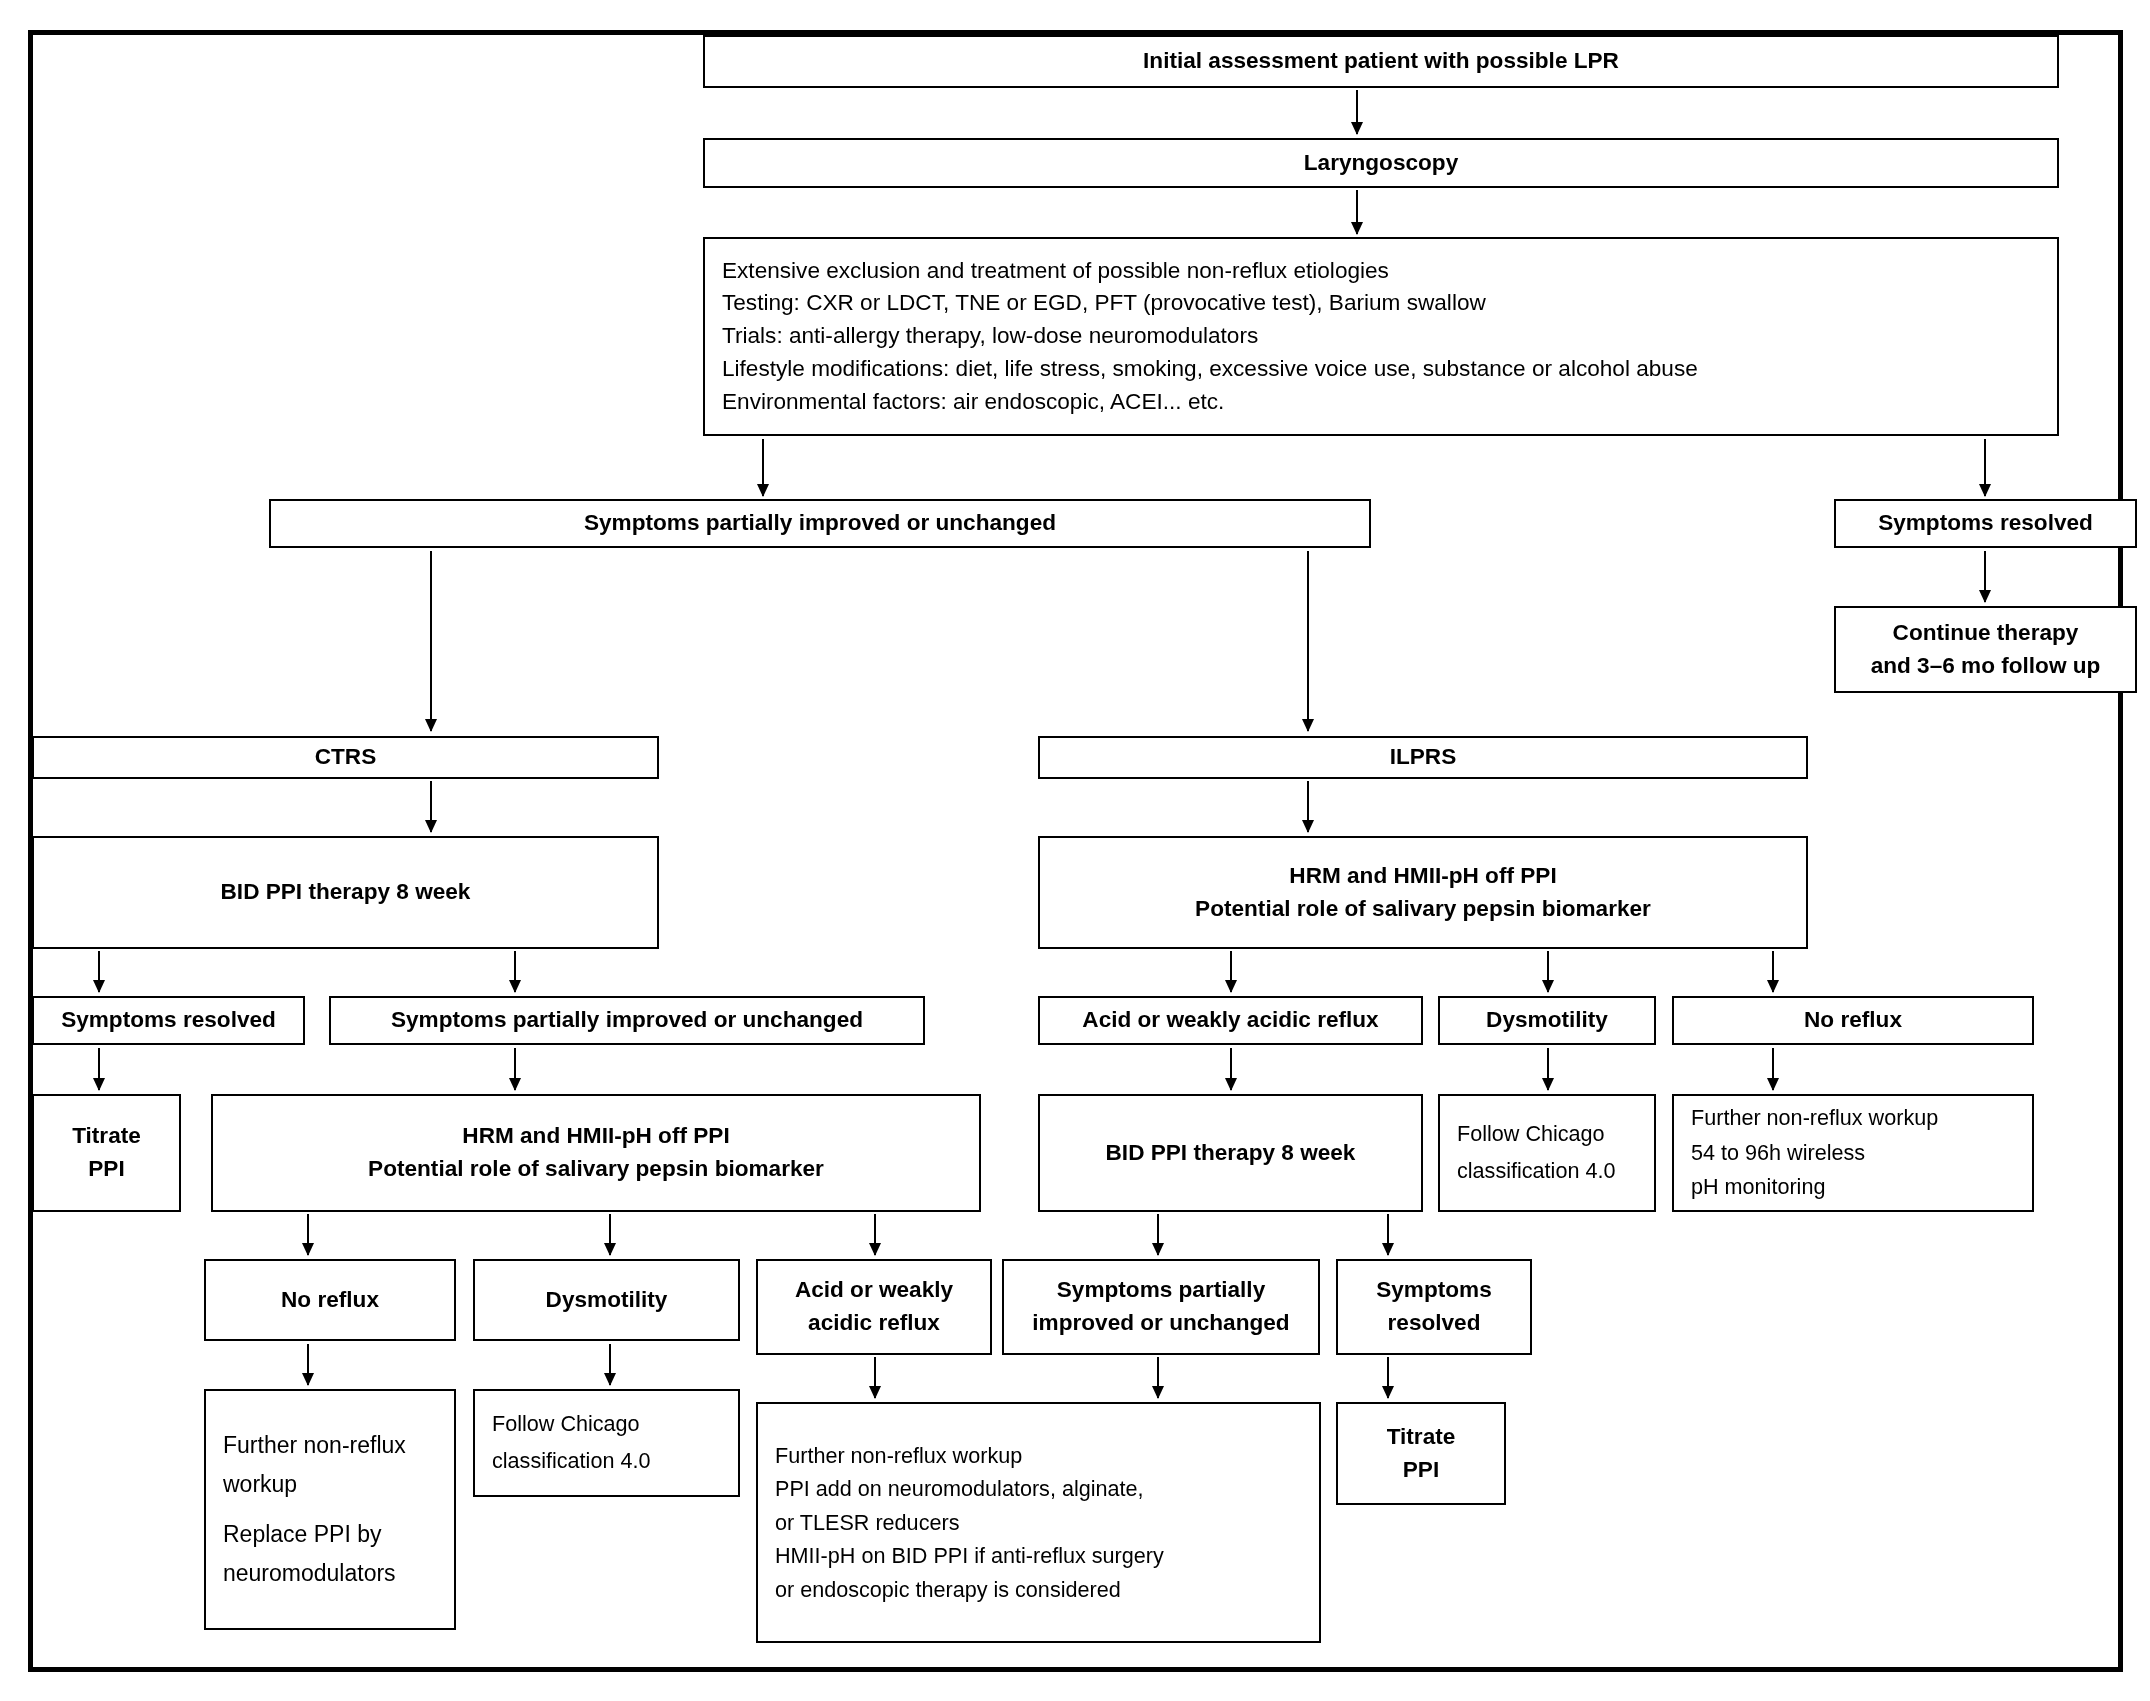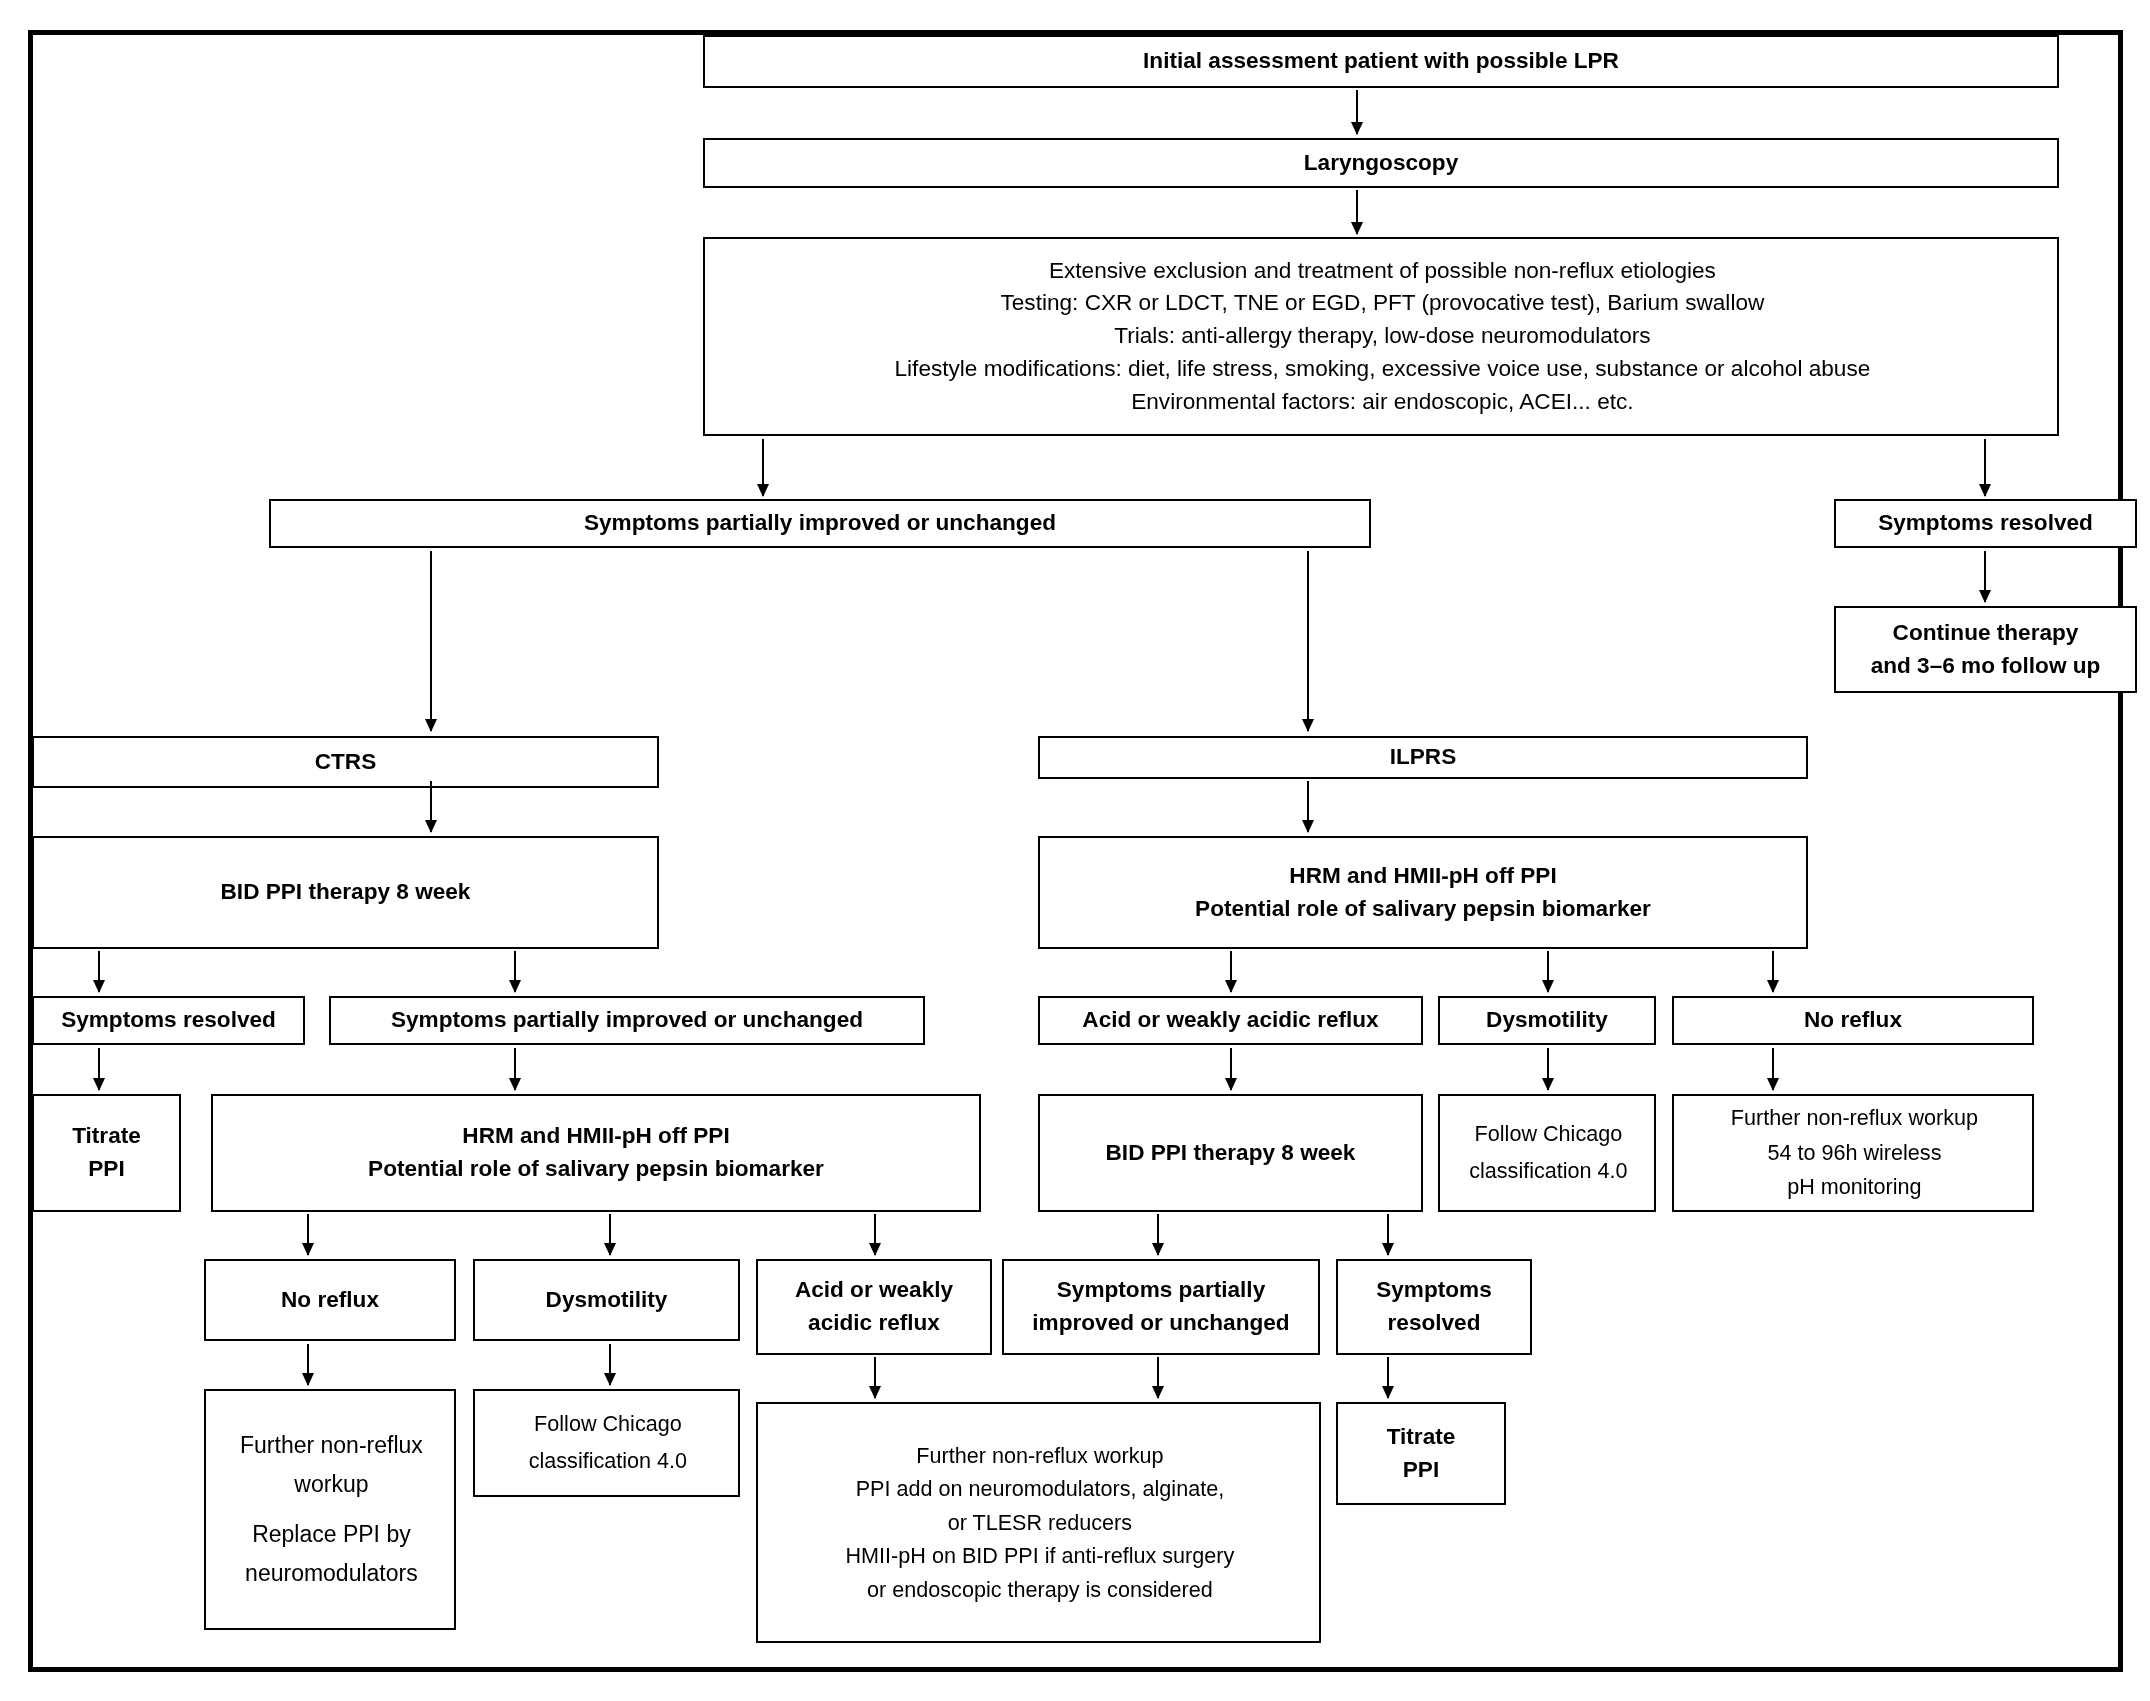--- a/index.html
+++ b/index.html
@@ -30,21 +30,21 @@
     border:2.6px solid #000;
     background:#fff;
     display:flex;
     flex-direction:column;
     justify-content:center;
     font-size:22.6px;
     line-height:1.45;
     color:#000;
   }
   .bx.center{align-items:center;text-align:center;font-weight:bold;}
-  .bx.left{align-items:center;text-align:left;padding-left:10px;padding-right:7.2px;}
+  .bx.left{align-items:flex-start;text-align:left;padding-left:17px;padding-right:7.2px;}
   .bx .ln{display:block;white-space:nowrap;}
 
   
   .arr{
     position:absolute;
     width:0;
     border-left:2.1px solid #000;
   }
   .arr::after{
     content:"";
@@ -98,21 +98,21 @@
   <div class="arr" style="left:1984px;top:551px;height:51px;"></div>
 
   <div class="bx center" style="left:1834px;top:606px;width:303px;height:87px;">
     <span class="ln">Continue therapy</span>
     <span class="ln">and 3–6 mo follow up</span>
   </div>
 
   <div class="arr" style="left:430px;top:551px;height:180px;"></div>
   <div class="arr" style="left:1307px;top:551px;height:180px;"></div>
 
-  <div class="bx center" style="left:32px;top:736px;width:627px;height:52px;">
+  <div class="bx center" style="left:32px;top:736px;width:627px;height:43px;">
     <span class="ln">CTRS</span>
   </div>
 
   <div class="arr" style="left:430px;top:781px;height:51px;"></div>
 
   <div class="bx center" style="left:32px;top:836px;width:627px;height:113px;">
     <span class="ln">BID PPI therapy 8 week</span>
   </div>
 
   <div class="arr" style="left:98px;top:951px;height:41px;"></div>

